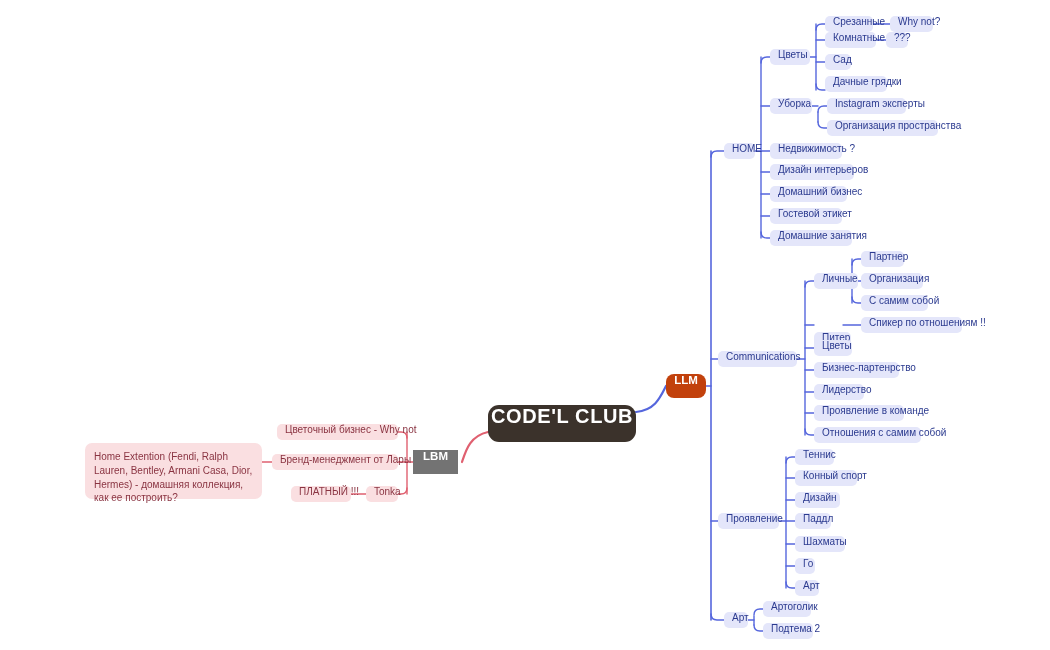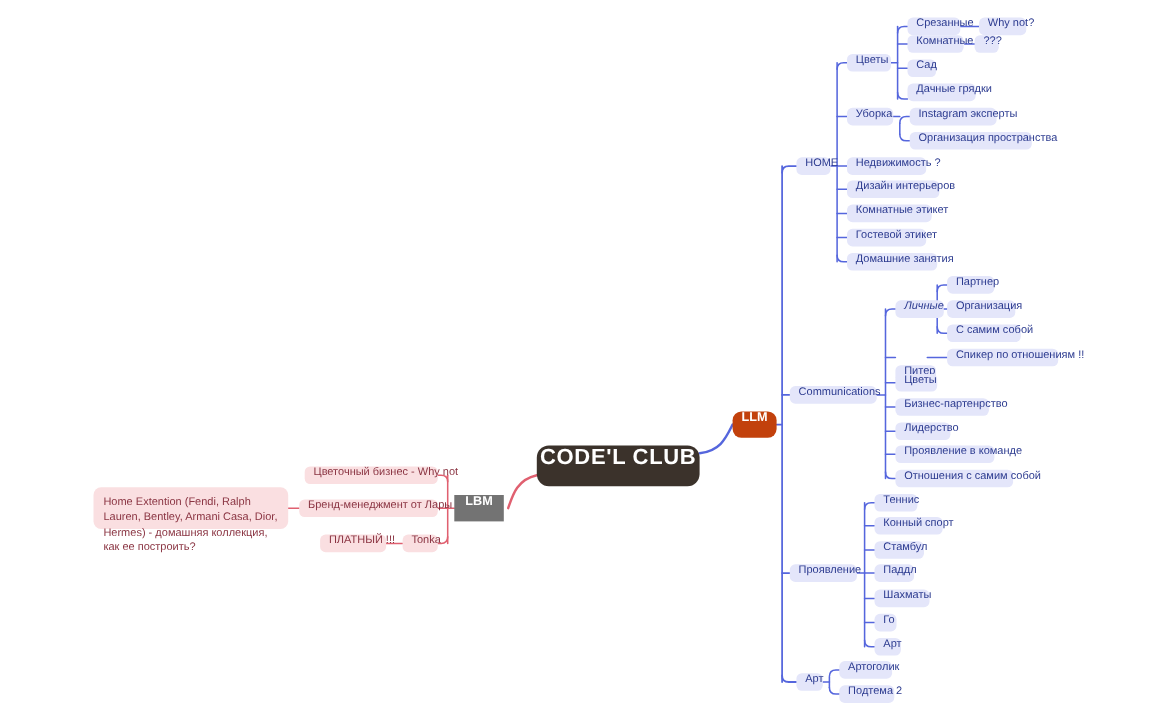--- a/index.html
+++ b/index.html
@@ -247,33 +247,33 @@
     <span>Организация пространства</span>
   </div>
 
   <div class="node blue" style="left:770px; top:143px; width:72px; height:16px;">
     <span>Недвижимость ?</span>
   </div>
   <div class="node blue" style="left:770px; top:164px; width:84px; height:16px;">
     <span>Дизайн интерьеров</span>
   </div>
   <div class="node blue" style="left:770px; top:186px; width:77px; height:16px;">
-    <span>Комнатные этикет</span>
+    <span>Домашний бизнес</span>
   </div>
   <div class="node blue" style="left:770px; top:208px; width:72px; height:16px;">
     <span>Гостевой этикет</span>
   </div>
   <div class="node blue" style="left:770px; top:230px; width:82px; height:16px;">
     <span>Домашние занятия</span>
   </div>
 
   <div class="node blue" style="left:718px; top:351px; width:79px; height:16px;">
     <span>Communications</span>
   </div>
-  <div class="node blue" style="left:814px; top:273px; width:44px; height:16px;font-style:italic;">
+  <div class="node blue" style="left:814px; top:273px; width:44px; height:16px;">
     <span>Личные</span>
   </div>
   <div class="node blue" style="left:861px; top:251px; width:43px; height:16px;">
     <span>Партнер</span>
   </div>
   <div class="node blue" style="left:861px; top:273px; width:62px; height:16px;">
     <span>Организация</span>
   </div>
   <div class="node blue" style="left:861px; top:295px; width:67px; height:16px;">
     <span>С самим собой</span>
@@ -303,21 +303,21 @@
   <div class="node blue" style="left:718px; top:513px; width:61px; height:16px;">
     <span>Проявление</span>
   </div>
   <div class="node blue" style="left:795px; top:449px; width:39px; height:16px;">
     <span>Теннис</span>
   </div>
   <div class="node blue" style="left:795px; top:470px; width:62px; height:16px;">
     <span>Конный спорт</span>
   </div>
   <div class="node blue" style="left:795px; top:492px; width:45px; height:16px;">
-    <span>Стамбул</span>
+    <span>Дизайн</span>
   </div>
   <div class="node blue" style="left:795px; top:513px; width:36px; height:16px;">
     <span>Паддл</span>
   </div>
   <div class="node blue" style="left:795px; top:536px; width:50px; height:16px;">
     <span>Шахматы</span>
   </div>
   <div class="node blue" style="left:795px; top:558px; width:20px; height:16px;">
     <span>Го</span>
   </div>
@@ -340,21 +340,21 @@
   </div>
 
   <div class="node pink" style="left:277px; top:424px; width:121px; height:16px;">
     <span>Цветочный бизнес - Why not</span>
   </div>
 
   <div class="node pink" style="left:272px; top:454px; width:126px; height:16px;">
     <span>Бренд-менеджмент от Лары</span>
   </div>
 
-  <div class="node pink multi" style="left:85px; top:443px; width:177px; height:38px;">
+  <div class="node pink multi" style="left:85px; top:443px; width:177px; height:56px;">
     <span>Home Extention (Fendi, Ralph Lauren, Bentley, Armani Casa, Dior, Hermes) - домашняя коллекция, как ее построить?</span>
   </div>
 
   <div class="node pink" style="left:366px; top:486px; width:32px; height:16px;">
     <span>Tonka</span>
   </div>
 
   <div class="node pink" style="left:291px; top:486px; width:60px; height:16px;">
     <span>ПЛАТНЫЙ !!!</span>
   </div>

